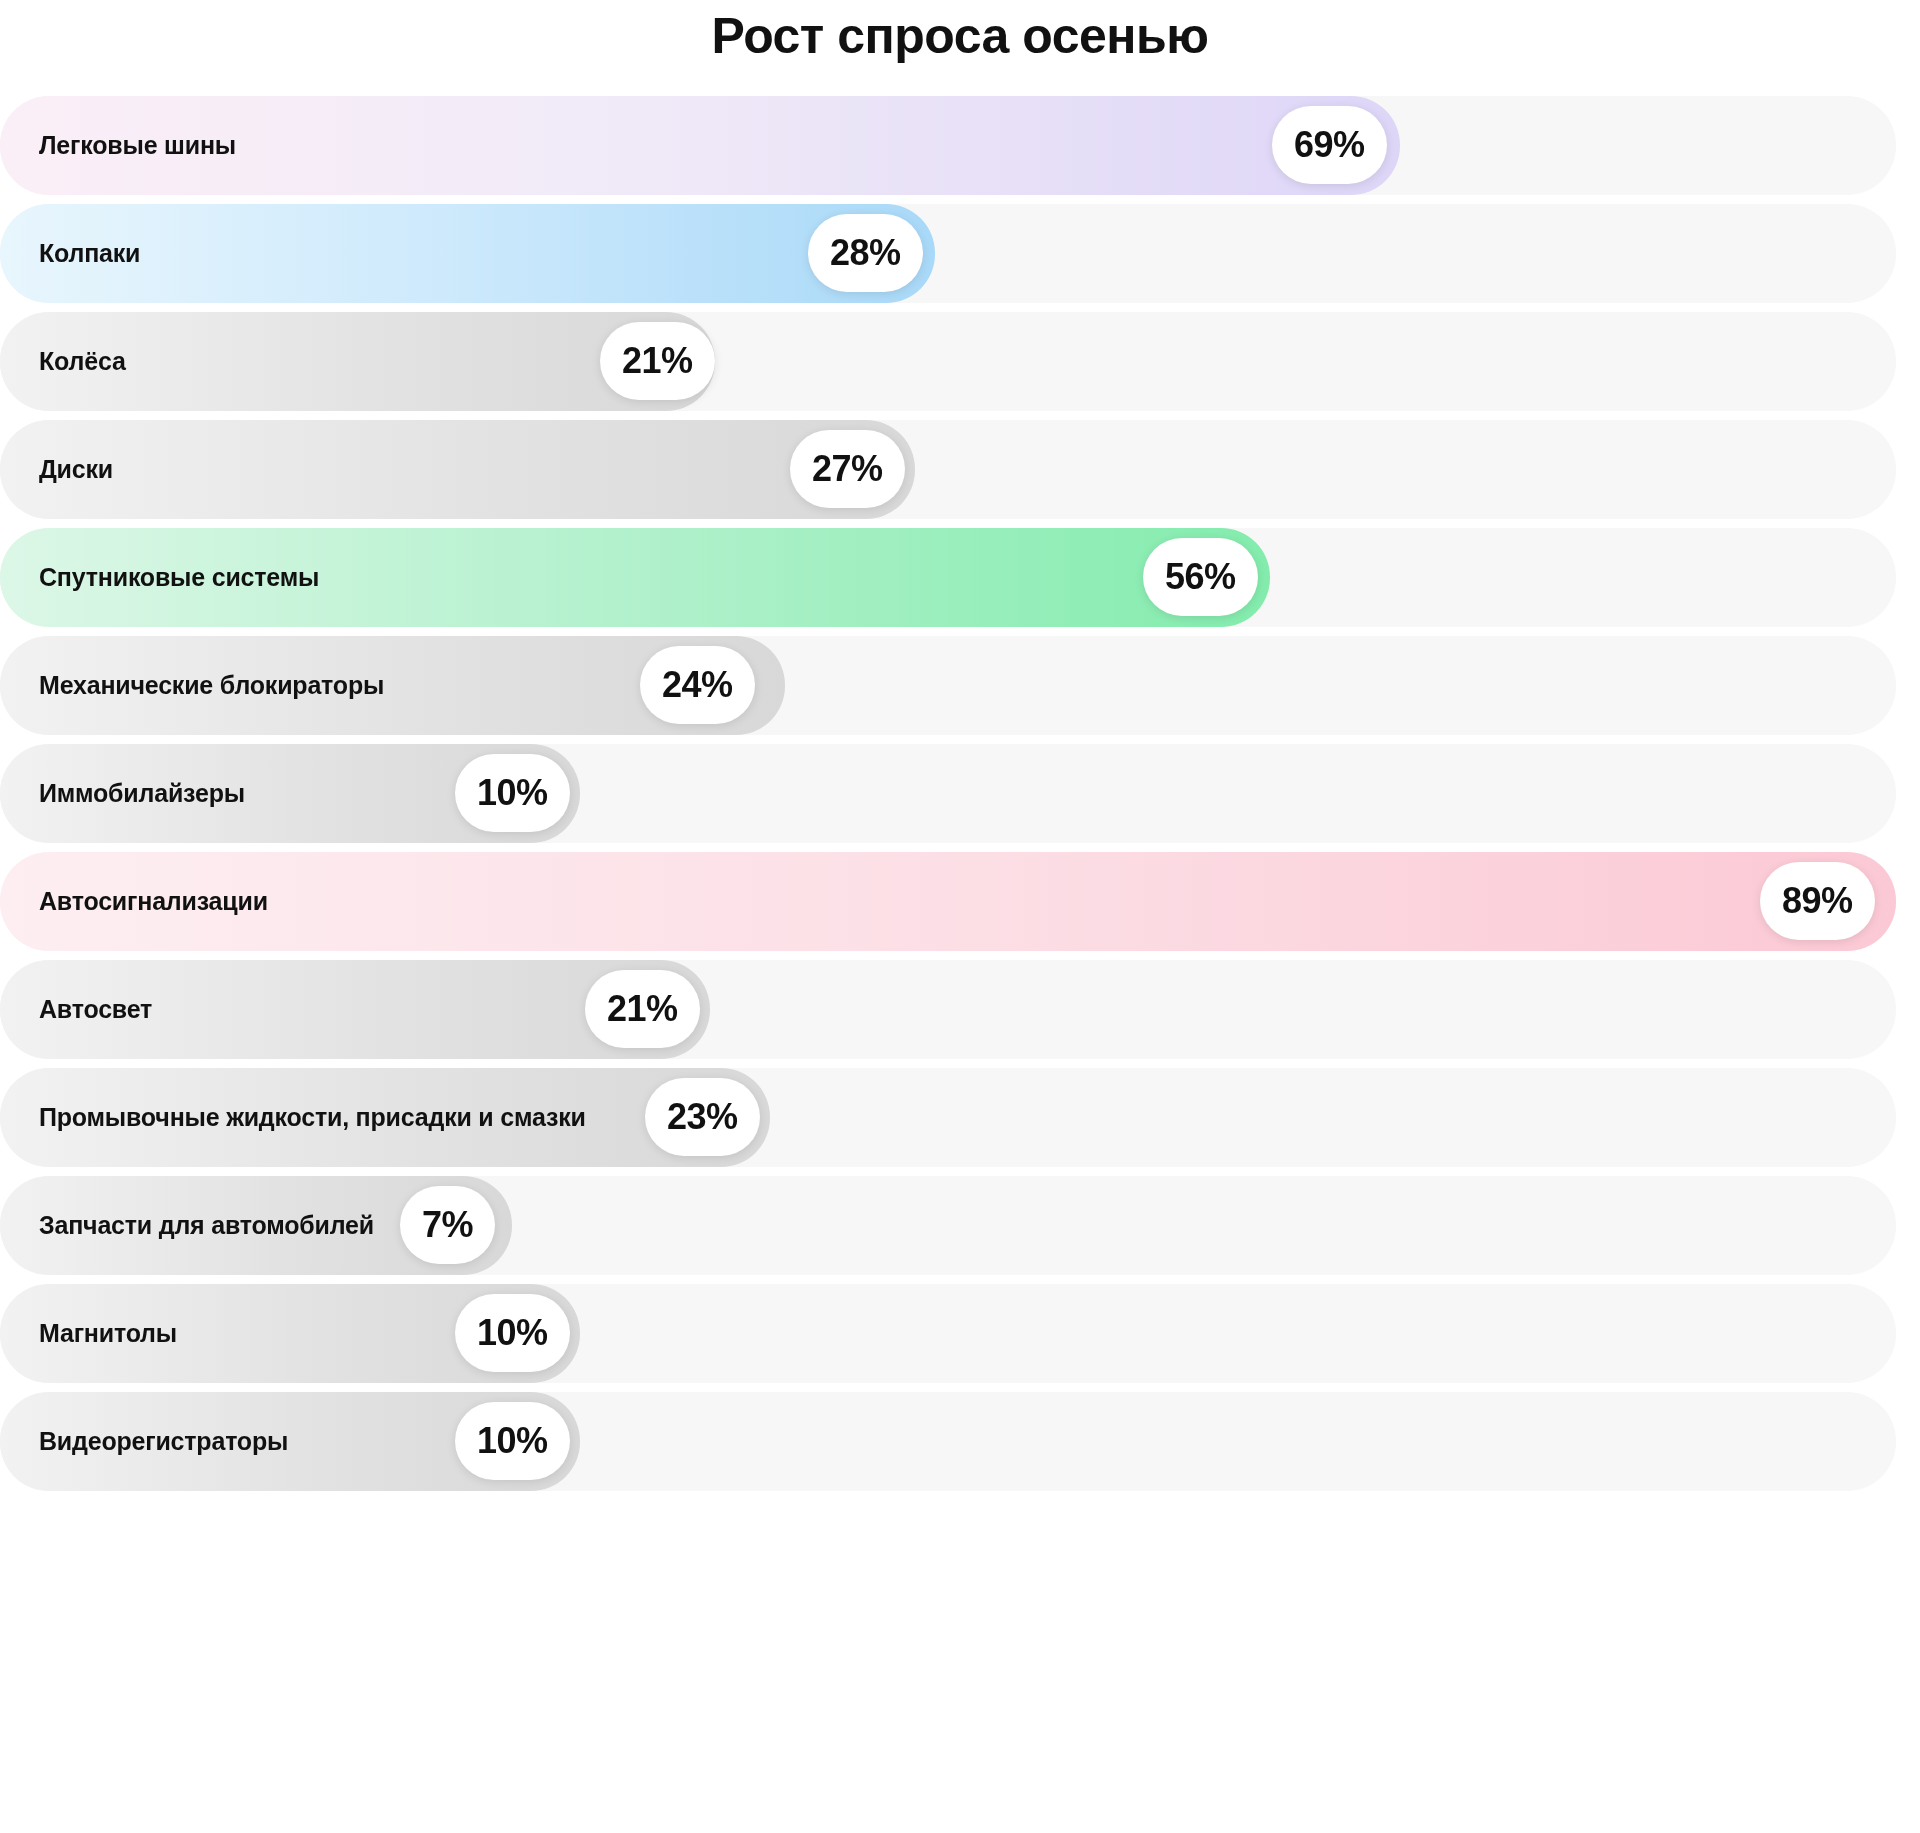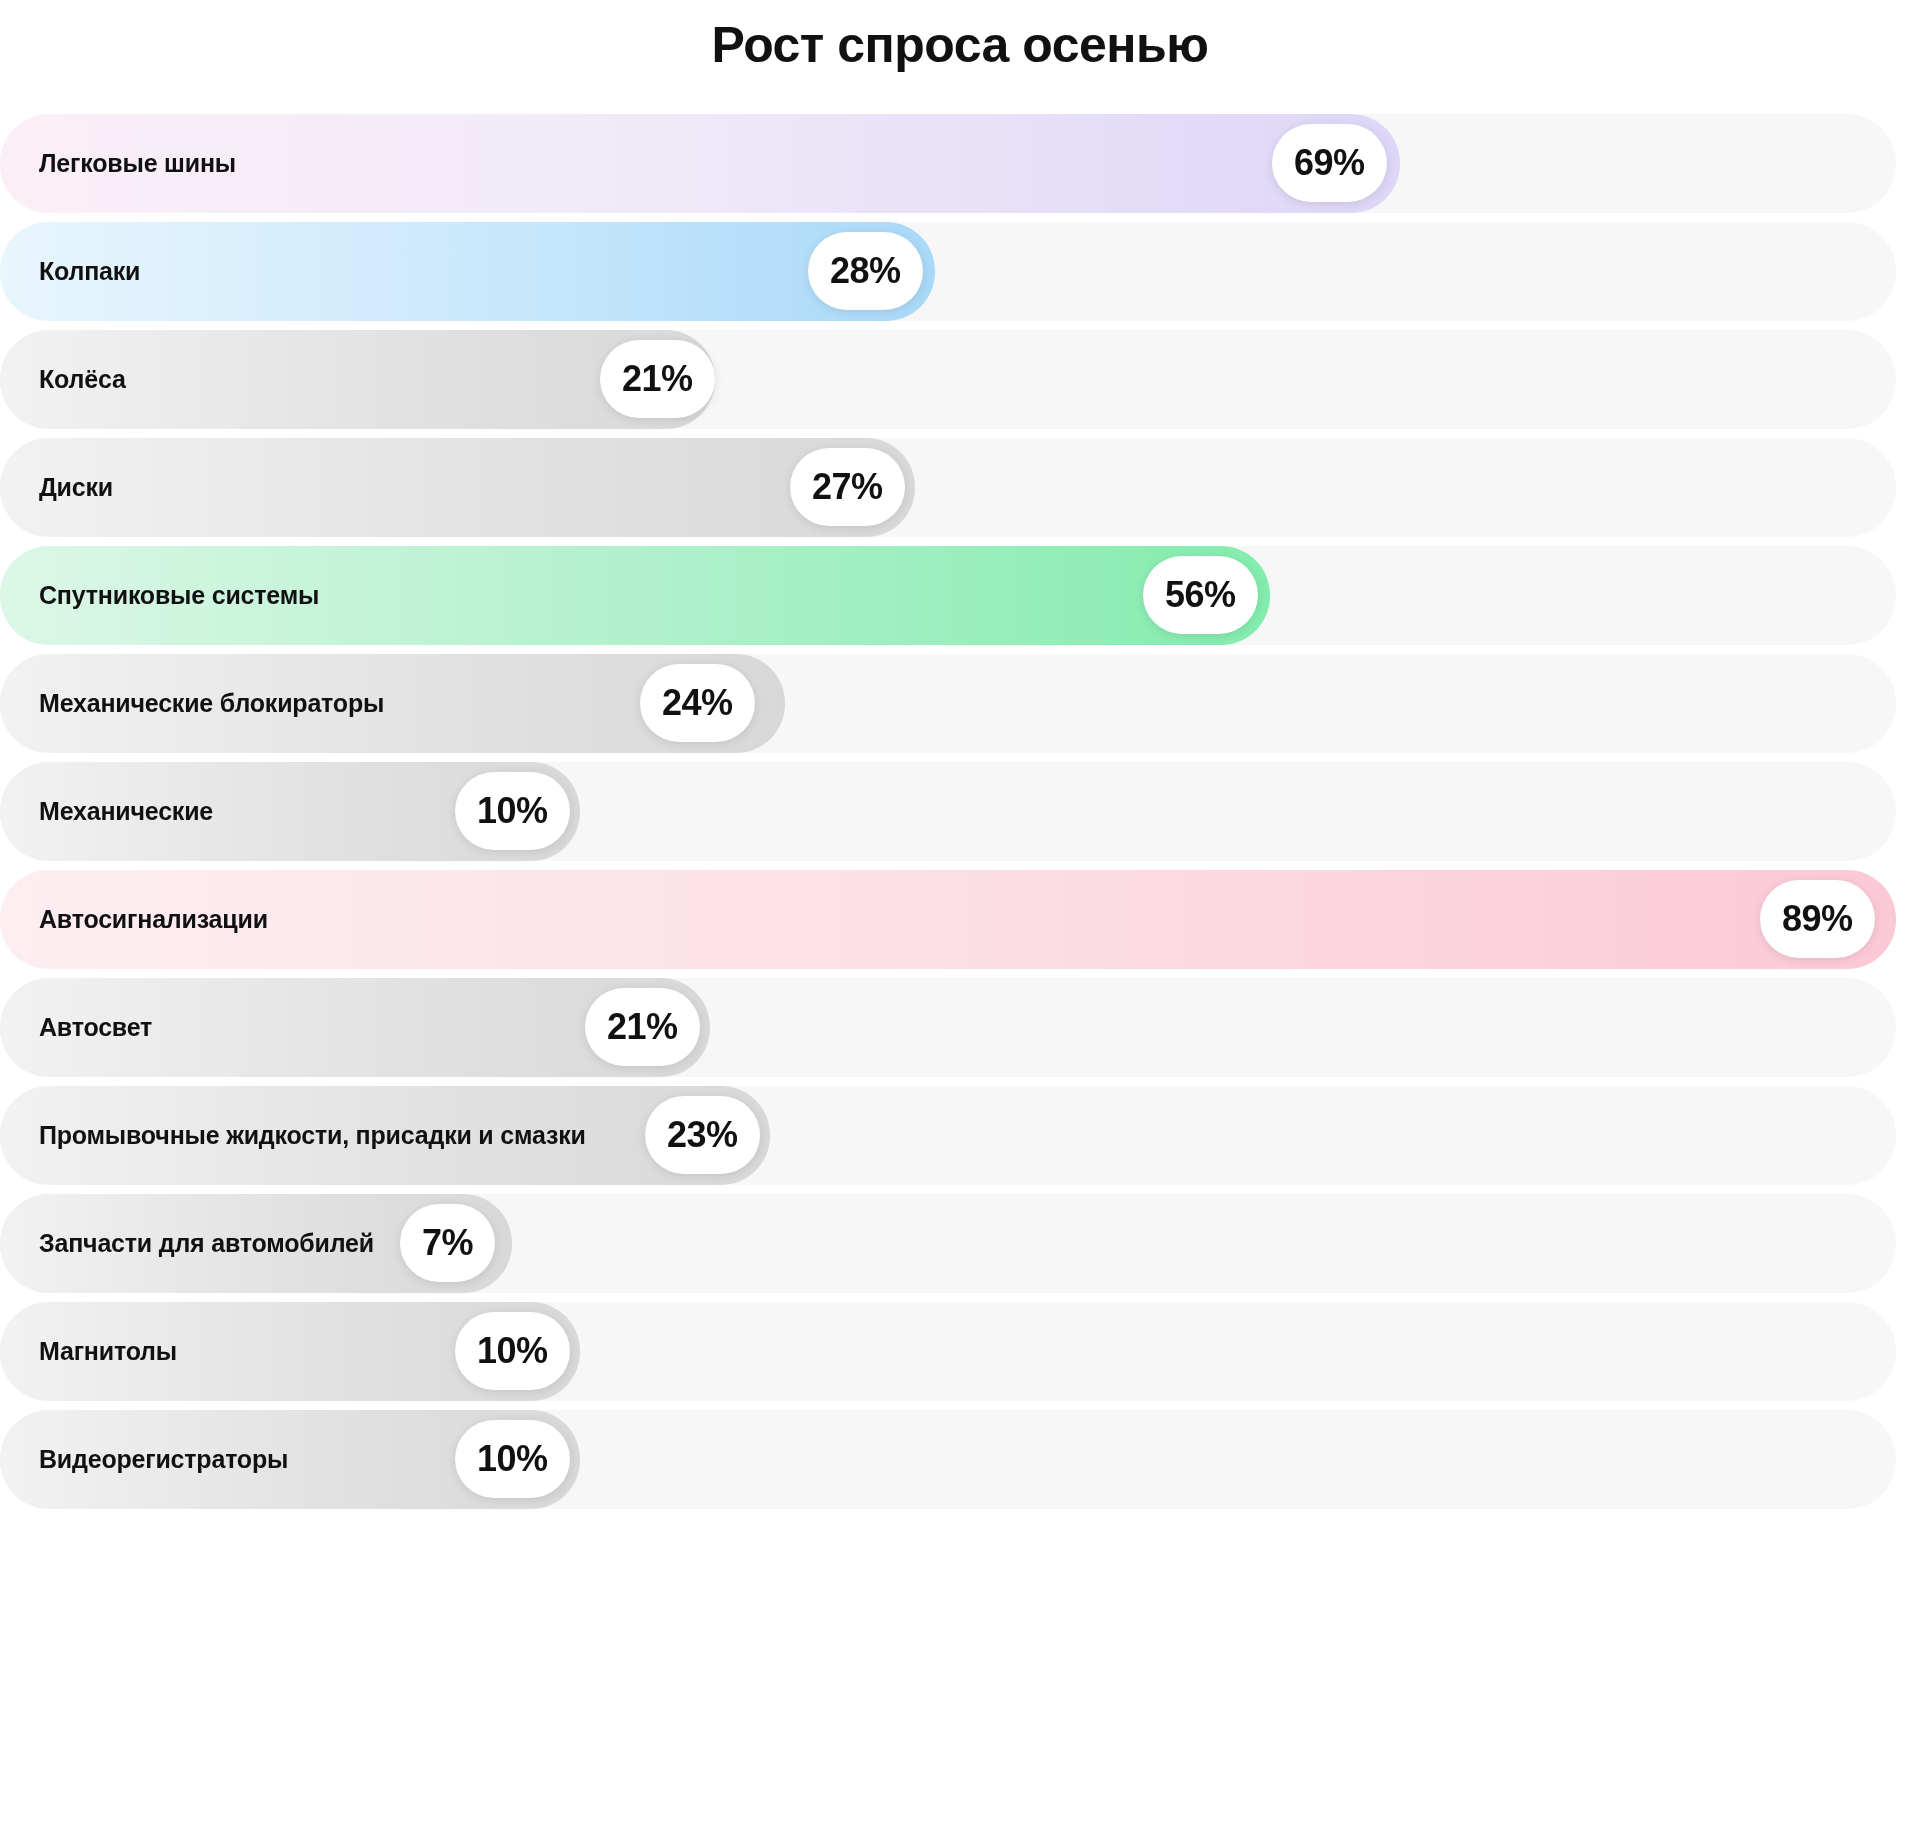--- a/index.html
+++ b/index.html
@@ -18,21 +18,21 @@
     width: 1920px;
     box-sizing: border-box;
     padding: 0 0 30px 0;
   }
   .chart-title {
     text-align: center;
     font-size: 50px;
     font-weight: bold;
     letter-spacing: -0.5px;
     color: #111111;
-    margin: 9px;
+    margin: 0;
     padding: 8px 0 30px 0;
     line-height: 1.15;
   }
   .rows {
     display: flex;
     flex-direction: column;
     gap: 9px;
     padding: 0 12px 0 0;
   }
   .row {
@@ -142,21 +142,21 @@
       </div>
       <div class="row">
         <div class="track"></div>
         <div class="bar grey" style="width: 785px;"></div>
         <span class="label">Механические блокираторы</span>
         <div class="value-pill" style="left: 640px;">24%</div>
       </div>
       <div class="row">
         <div class="track"></div>
         <div class="bar grey" style="width: 580px;"></div>
-        <span class="label">Механические</span>
+        <span class="label">Иммобилайзеры</span>
         <div class="value-pill" style="left: 455px;">10%</div>
       </div>
       <div class="row">
         <div class="track"></div>
         <div class="bar pink" style="width: 1896px;"></div>
         <span class="label">Автосигнализации</span>
         <div class="value-pill" style="left: 1760px;">89%</div>
       </div>
       <div class="row">
         <div class="track"></div>

